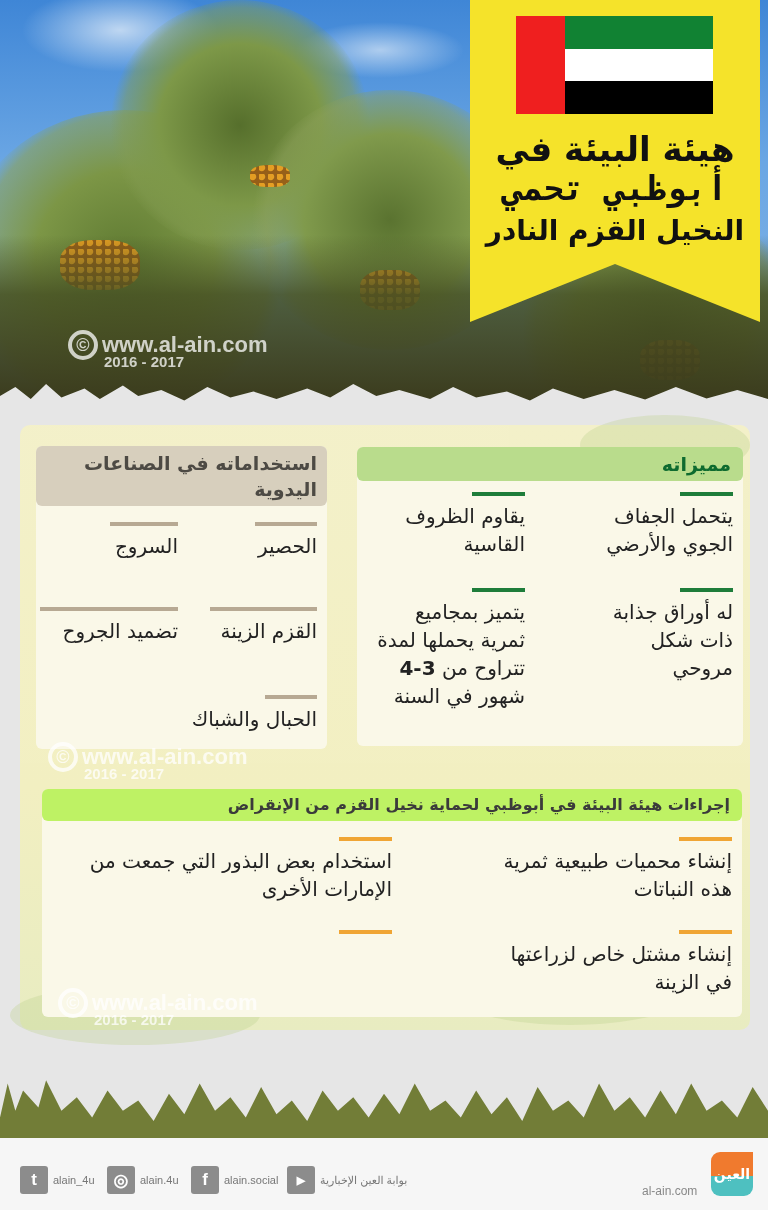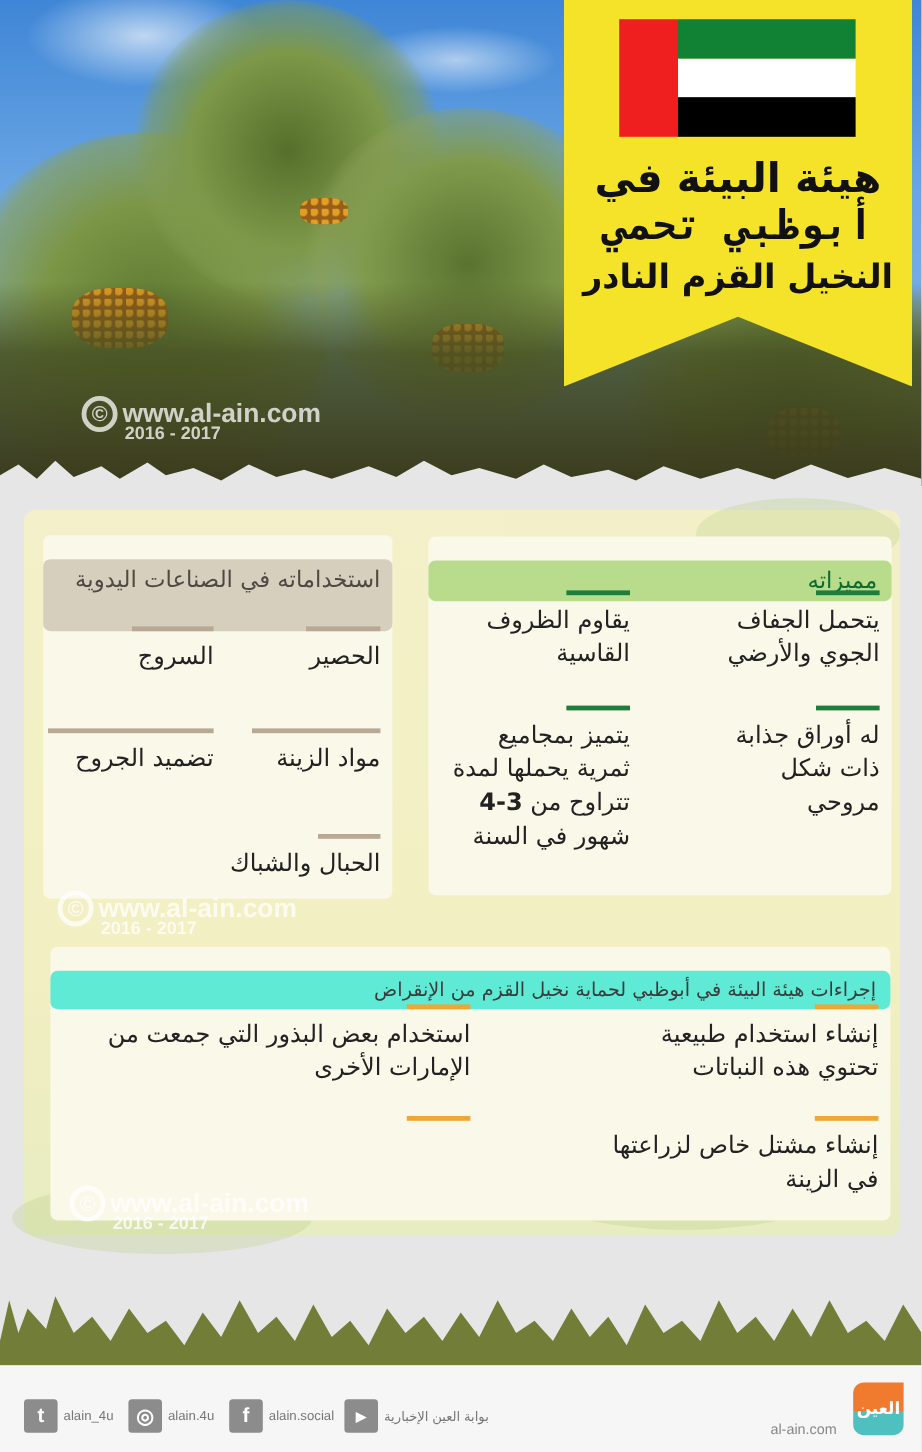--- a/index.html
+++ b/index.html
@@ -27,24 +27,24 @@
   .title { position: absolute; left: 10px; top: 128px; width: 270px; text-align: center; direction: rtl; font-family: "DejaVu Sans", sans-serif; font-weight: bold; color: #111; }
   .title .l1 { font-size: 34px; line-height: 42px; }
   .title .l2 { font-size: 34px; line-height: 42px; font-family: Liberation Mono, monospace; }
   .title .l3 { font-size: 28px; line-height: 38px; }
   .grass-top { position: absolute; left: 0; top: 378px; width: 768px; height: 30px; background: #e6e6e6;
     clip-path: polygon(0 60%, 2% 30%, 4% 70%, 6% 20%, 8% 65%, 11% 35%, 13% 70%, 16% 25%, 18% 60%, 21% 40%, 24% 75%, 27% 30%, 30% 65%, 33% 45%, 36% 70%, 40% 35%, 43% 65%, 46% 20%, 49% 60%, 52% 40%, 56% 70%, 59% 30%, 62% 65%, 66% 45%, 69% 75%, 72% 35%, 76% 70%, 80% 40%, 84% 72%, 88% 30%, 92% 68%, 96% 40%, 100% 70%, 100% 100%, 0 100%); }
   .panel { position: absolute; left: 20px; top: 425px; width: 730px; height: 605px; border-radius: 10px;
     background: linear-gradient(180deg, #f4f1c8 0%, #f3f0c0 60%, #e9edc0 100%); opacity: .95; }
   .panel-leaf { position: absolute; border-radius: 50%; background: rgba(190,210,140,0.35); }
   .card { position: absolute; background: #faf8e8; border-radius: 6px; }
-  .hdr { position: absolute; border-radius: 6px; direction: rtl; font-weight: normal; margin-top: 20px; }
+  .hdr { position: absolute; border-radius: 6px; direction: rtl; font-weight: bold; }
   .hdr-green { background: #b9dc8c; color: #0e6b2f; }
   .hdr-tan { background: #d7cfbd; color: #4d4a44; }
-  .hdr-orange { background: #5eead4; color: #3b3b3b; }
+  .hdr-orange { background: #bef264; color: #3b3b3b; }
   .item { position: absolute; direction: rtl; text-align: right; color: #222; font-family: "DejaVu Sans", sans-serif; font-size: 20px; line-height: 28px; }
   .item .bar { display: block; height: 4px; margin-bottom: 6px; }
   .bar-green { background: #1e7d3a; } .bar-tan { background: #b7a993; } .bar-orange { background: #f0a534; }
   .grass-bottom { position: absolute; left: 0; top: 1070px; width: 768px; height: 68px; background: #727d37;
     clip-path: polygon(0 70%, 1% 20%, 2% 60%, 3% 30%, 5% 55%, 6% 15%, 8% 60%, 10% 40%, 12% 70%, 14% 30%, 16% 60%, 18% 45%, 20% 75%, 22% 35%, 24% 65%, 26% 20%, 28% 60%, 30% 40%, 32% 70%, 34% 25%, 36% 65%, 38% 45%, 40% 75%, 42% 30%, 44% 60%, 46% 40%, 48% 70%, 50% 35%, 52% 65%, 54% 20%, 56% 60%, 58% 45%, 60% 70%, 62% 30%, 64% 65%, 66% 40%, 68% 75%, 70% 25%, 72% 60%, 74% 45%, 76% 70%, 78% 20%, 80% 60%, 82% 40%, 84% 70%, 86% 30%, 88% 65%, 90% 20%, 92% 60%, 94% 45%, 96% 70%, 98% 25%, 100% 60%, 100% 100%, 0 100%); }
   .footer { position: absolute; left: 0; top: 1138px; width: 768px; height: 72px; background: #f6f6f6; }
   .social { position: absolute; top: 28px; display: flex; align-items: center; gap: 5px; }
   .social .ico { width: 28px; height: 28px; background: #8c8c8c; border-radius: 3px; color: #fff; display: flex; align-items: center; justify-content: center; font-family: "Liberation Sans", sans-serif; font-weight: bold; font-size: 17px; }
   .social .lbl { font-family: "Liberation Sans", sans-serif; font-size: 11px; color: #777; }
   .site { position: absolute; left: 642px; top: 46px; font-family: "Liberation Sans", sans-serif; font-size: 12px; color: #888; }
@@ -92,39 +92,39 @@
 <div class="panel">
   <div class="panel-leaf" style="left:560px;top:-10px;width:170px;height:60px;"></div>
   <div class="panel-leaf" style="left:-10px;top:560px;width:250px;height:60px;"></div>
   <div class="panel-leaf" style="left:420px;top:520px;width:260px;height:80px;"></div>
 </div>
 
 <div class="card" style="left:36px;top:446px;width:291px;height:303px;"></div>
 <div class="hdr hdr-tan" style="left:36px;top:446px;width:291px;height:60px;padding:4px 10px;font-size:19px;line-height:26px;">استخداماته في الصناعات اليدوية</div>
 <div class="item" style="left:255px;top:522px;width:62px;"><span class="bar bar-tan"></span><span>الحصير</span></div>
 <div class="item" style="left:110px;top:522px;width:68px;"><span class="bar bar-tan"></span><span>السروج</span></div>
-<div class="item" style="left:210px;top:607px;width:107px;"><span class="bar bar-tan"></span><span>مواد الزينة</span></div>
+<div class="item" style="left:210px;top:607px;width:107px;"><span class="bar bar-tan"></span><span>القزم الزينة</span></div>
 <div class="item" style="left:40px;top:607px;width:138px;"><span class="bar bar-tan"></span><span>تضميد الجروح</span></div>
 <div class="item" style="left:165px;top:695px;width:152px;"><span class="bar bar-tan" style="width:52px;margin-right:0;margin-left:auto;"></span><span>الحبال والشباك</span></div>
 
 <div class="card" style="left:357px;top:447px;width:386px;height:299px;"></div>
 <div class="hdr hdr-green" style="left:357px;top:447px;width:386px;height:34px;padding:3px 12px;font-size:19px;line-height:28px;">مميزاته</div>
 <div class="item" style="left:580px;top:492px;width:153px;"><span class="bar bar-green" style="width:53px;margin-left:auto;"></span><span>يتحمل الجفاف الجوي والأرضي</span></div>
 <div class="item" style="left:370px;top:492px;width:155px;"><span class="bar bar-green" style="width:53px;margin-left:auto;"></span><span>يقاوم  الظروف القاسية</span></div>
 <div class="item" style="left:600px;top:588px;width:133px;"><span class="bar bar-green" style="width:53px;margin-left:auto;"></span><span>له أوراق جذابة ذات شكل مروحي</span></div>
 <div class="item" style="left:370px;top:588px;width:155px;"><span class="bar bar-green" style="width:53px;margin-left:auto;"></span><span>يتميز بمجاميع ثمرية يحملها لمدة تتراوح من</span> <b>3-4</b> <span>شهور في السنة</span></div>
 
 <div class="watermark" style="left:48px;top:742px;">
   <span class="c">©</span><span class="url">www.al-ain.com</span>
   <span class="yr">2016 - 2017</span>
 </div>
 
 <div class="card" style="left:42px;top:789px;width:700px;height:228px;"></div>
 <div class="hdr hdr-orange" style="left:42px;top:789px;width:700px;height:32px;padding:3px 12px;font-size:16px;line-height:26px;">إجراءات هيئة البيئة في أبوظبي لحماية نخيل القزم من الإنقراض</div>
-<div class="item" style="left:500px;top:837px;width:232px;"><span class="bar bar-orange" style="width:53px;margin-left:auto;"></span><span>إنشاء استخدام طبيعية تحتوي هذه النباتات</span></div>
+<div class="item" style="left:500px;top:837px;width:232px;"><span class="bar bar-orange" style="width:53px;margin-left:auto;"></span><span>إنشاء محميات طبيعية ثمرية هذه النباتات</span></div>
 <div class="item" style="left:60px;top:837px;width:332px;"><span class="bar bar-orange" style="width:53px;margin-left:auto;"></span><span>استخدام بعض البذور التي جمعت من  الإمارات الأخرى</span></div>
 <div class="item" style="left:500px;top:930px;width:232px;"><span class="bar bar-orange" style="width:53px;margin-left:auto;"></span><span>إنشاء مشتل خاص لزراعتها في الزينة</span></div>
 <div class="item" style="left:60px;top:930px;width:332px;"><span class="bar bar-orange" style="width:53px;margin-left:auto;"></span></div>
 
 <div class="watermark" style="left:58px;top:988px;">
   <span class="c">©</span><span class="url">www.al-ain.com</span>
   <span class="yr">2016 - 2017</span>
 </div>
 
 <div class="grass-bottom"></div>

